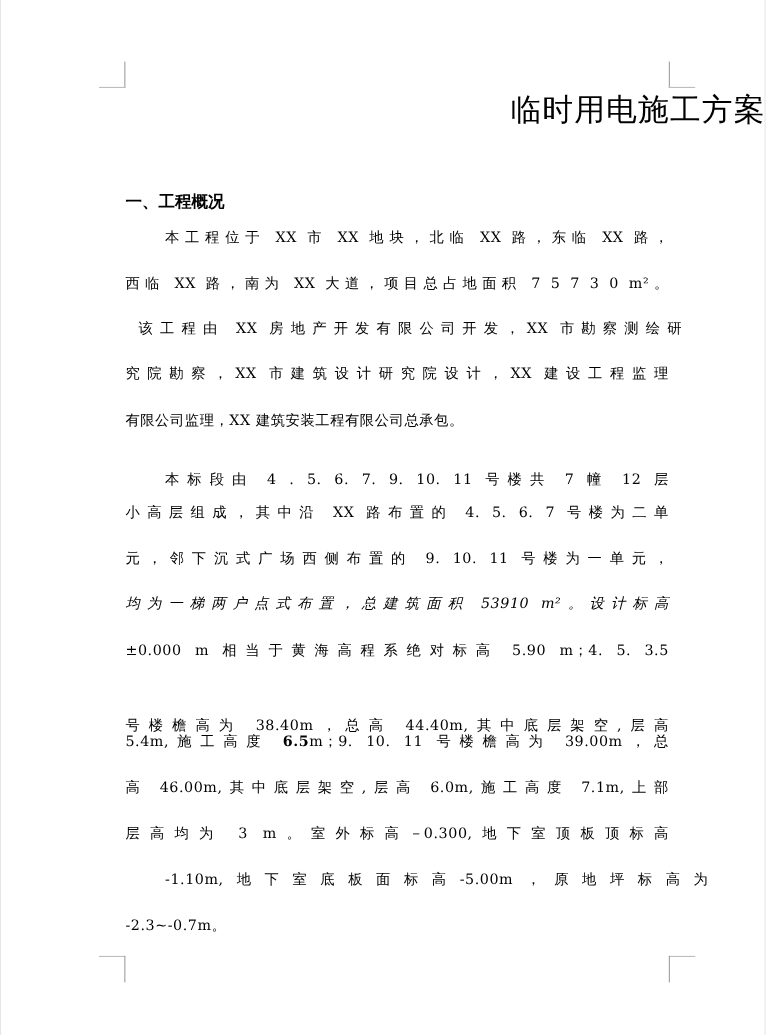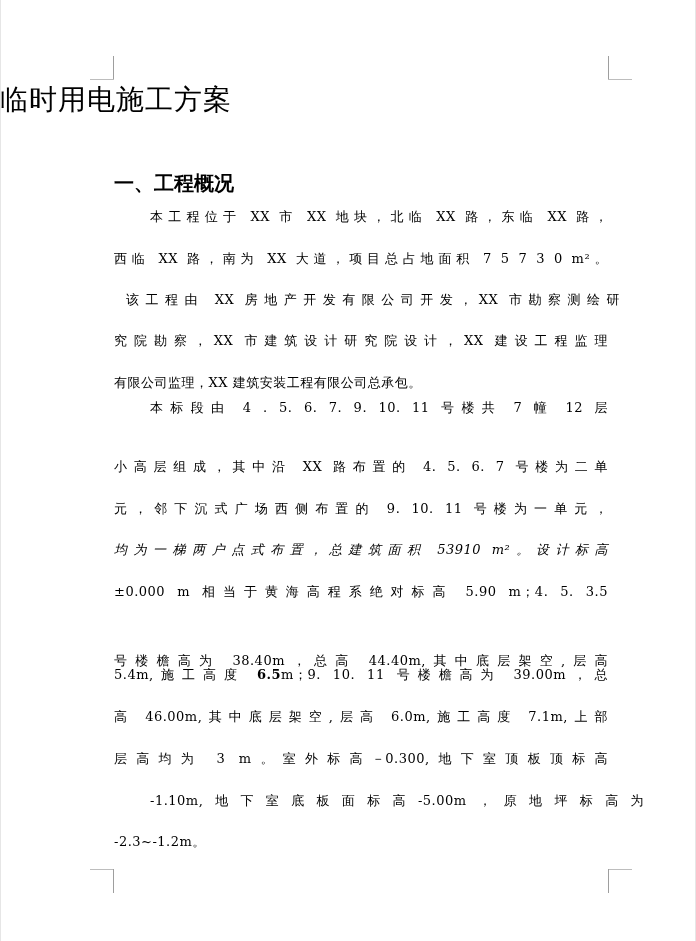--- a/index.html
+++ b/index.html
@@ -1,23 +1,23 @@
 <!DOCTYPE html>
 <html><head>
 <meta charset="utf-8">
 <style>
   html, body { margin: 0; padding: 0; background: #ffffff; }
   body { width: 696px; height: 941px; position: relative; overflow: hidden;
          font-family: "DejaVu Serif", "Liberation Serif", serif; color: #000; }
   .page-edge { position: absolute; top: 0; bottom: 0; width: 1px; background: #e6e6e6; }
   .mark-h { position: absolute; height: 1px; background: #bdbdbd; }
   .mark-v { position: absolute; width: 1px; background: #9e9e9e; }
-  .title { position: absolute; left: 0; width: 696px; top: 82px; text-align: left;
+  .title { position: absolute; left: 0; width: 696px; top: 82px; text-align: right;
            font-size: 28px; letter-spacing: 1px; line-height: 36px; }
-  .heading { position: absolute; left: 114px; top: 170px; font-size: 20px; font-weight: bold;
+  .heading { position: absolute; left: 114px; top: 170px; font-size: 15px; font-weight: bold;
              font-family: "DejaVu Sans", "Liberation Sans", sans-serif; line-height: 26px; }
   .body-line { position: absolute; left: 114px; width: 494px; font-size: 13px; line-height: 26px;
                white-space: nowrap; text-align: justify; text-align-last: justify; letter-spacing: 0.5px; }
   .body-line.last { text-align-last: left; }
   .body-line.indent { left: 150px; width: 458px; }
   .bold { font-weight: bold; }
 </style>
 </head>
 <body>
 
@@ -47,24 +47,24 @@
 
 <div>
   <div class="body-line indent" style="top:204px;">本工程位于 XX 市 XX 地块，北临 XX 路，东临 XX 路，</div>
   <div class="body-line" style="top:246px;">西临 XX 路，南为 XX 大道，项目总占地面积 7 5 7 3 0 m²。</div>
   <div class="body-line" style="top:287px;margin-left:12px;">该工程由 XX 房地产开发有限公司开发，XX 市勘察测绘研</div>
   <div class="body-line" style="top:328px;">究院勘察，XX 市建筑设计研究院设计，XX 建设工程监理</div>
   <div class="body-line last" style="top:370px;">有限公司监理，XX 建筑安装工程有限公司总承包。</div>
 </div>
 
 <div>
-  <div class="body-line indent" style="top:395px;">本标段由 4 . 5. 6. 7. 9. 10. 11 号楼共 7 幢 12 层</div>
+  <div class="body-line indent" style="top:424px;">本标段由 4 . 5. 6. 7. 9. 10. 11 号楼共 7 幢 12 层</div>
   <div class="body-line" style="top:454px;">小高层组成，其中沿 XX 路布置的 4. 5. 6. 7 号楼为二单</div>
   <div class="body-line" style="top:496px;">元，邻下沉式广场西侧布置的 9. 10. 11 号楼为一单元，</div>
   <div class="body-line" style="top:537px;font-style:italic;">均为一梯两户点式布置，总建筑面积 53910 m²。设计标高</div>
   <div class="body-line" style="top:579px;">±0.000 m 相当于黄海高程系绝对标高 5.90 m；4. 5. 3.5</div>
   <div class="body-line" style="top:648px;">号楼檐高为 38.40m，总高 44.40m,其中底层架空,层高</div>
   <div class="body-line" style="top:662px;">5.4m,施工高度 <span class="bold">6.5</span>m；9. 10. 11 号楼檐高为 39.00m，总</div>
   <div class="body-line" style="top:704px;">高 46.00m,其中底层架空,层高 6.0m,施工高度 7.1m,上部</div>
   <div class="body-line" style="top:746px;">层高均为 3 m。室外标高－0.300,地下室顶板顶标高</div>
   <div class="body-line" style="top:788px;margin-left:36px;">-1.10m,地下室底板面标高-5.00m，原地坪标高为</div>
-  <div class="body-line last" style="top:829px;">-2.3~-1.2m。</div>
+  <div class="body-line last" style="top:829px;">-2.3~-0.7m。</div>
 </div>
 
 </body></html>

